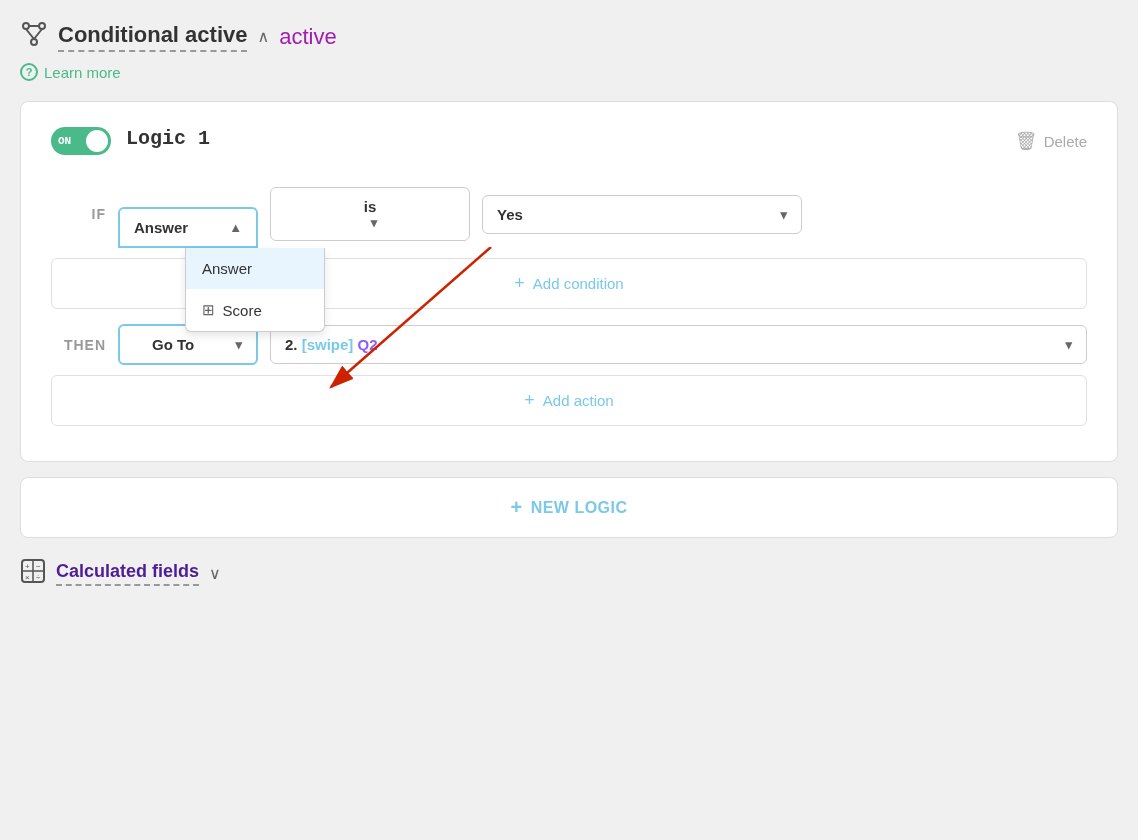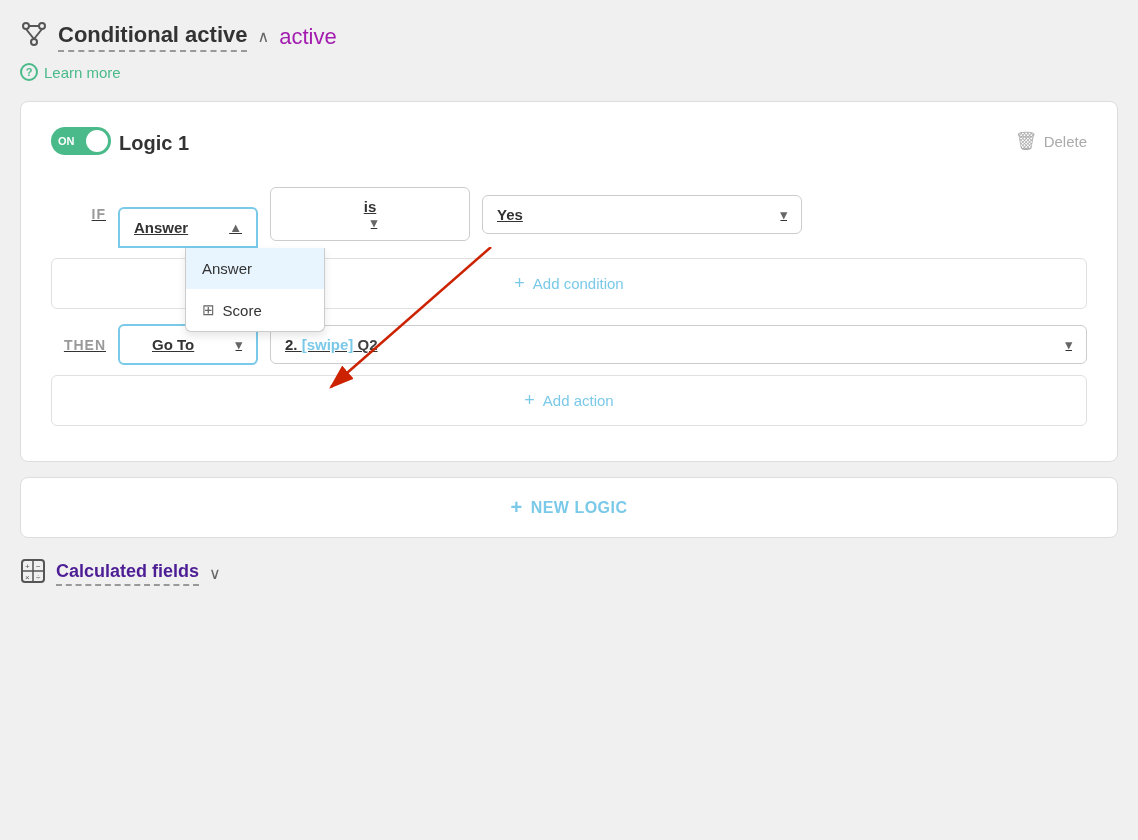--- a/index.html
+++ b/index.html
@@ -77,22 +77,23 @@
 
     .logic-card-header {
       display: flex;
       align-items: center;
       justify-content: space-between;
       margin-bottom: 25px;
     }
 
     .logic-toggle-wrapper {
       display: flex;
-      align-items: flex-end;
-      gap: 8px;
+      align-items: flex-start;
+      gap: 15px;
+      font-family: Liberation Mono, monospace;
     }
 
     .toggle {
       background: #4aba8a;
       border-radius: 20px;
       width: 60px;
       height: 28px;
       display: flex;
       align-items: center;
       padding: 3px 5px;
@@ -135,21 +136,20 @@
       color: #aaa;
     }
 
     
     .condition-row {
       display: flex;
       align-items: center;
       gap: 12px;
       margin-bottom: 10px;
       position: relative;
-      text-decoration: underline;
     }
 
     .row-label {
       font-size: 14px;
       font-weight: 700;
       color: #999;
       width: 55px;
       text-align: right;
       letter-spacing: 1px;
     }
@@ -389,21 +389,21 @@
   <div class="condition-row then-section">
     <span class="row-label">THEN</span>
 
     <div class="dropdown" style="min-width:140px;padding-left:32px;">
       <span>Go To</span>
       <span class="dropdown-caret">▾</span>
     </div>
 
     <div class="dropdown dropdown-right" style="flex:1;">
       <span>
-        <span style="font-weight:600; color:#333;">2. </span><span style="color:#7ac9e8; font-weight:600;">[swipe]</span><span style="font-weight:600; color:#404040;"> Q2</span>
+        <span style="font-weight:600; color:#333;">2. </span><span style="color:#7ac9e8; font-weight:600;">[swipe]</span><span style="font-weight:600; color:#8b5cf6;"> Q2</span>
       </span>
       <span class="dropdown-caret">▾</span>
     </div>
   </div>
 
   <div class="add-row" style="margin-top:10px;">
     <div class="add-row-inner">
       <span class="add-plus">+</span>
       <span>Add action</span>
     </div>

